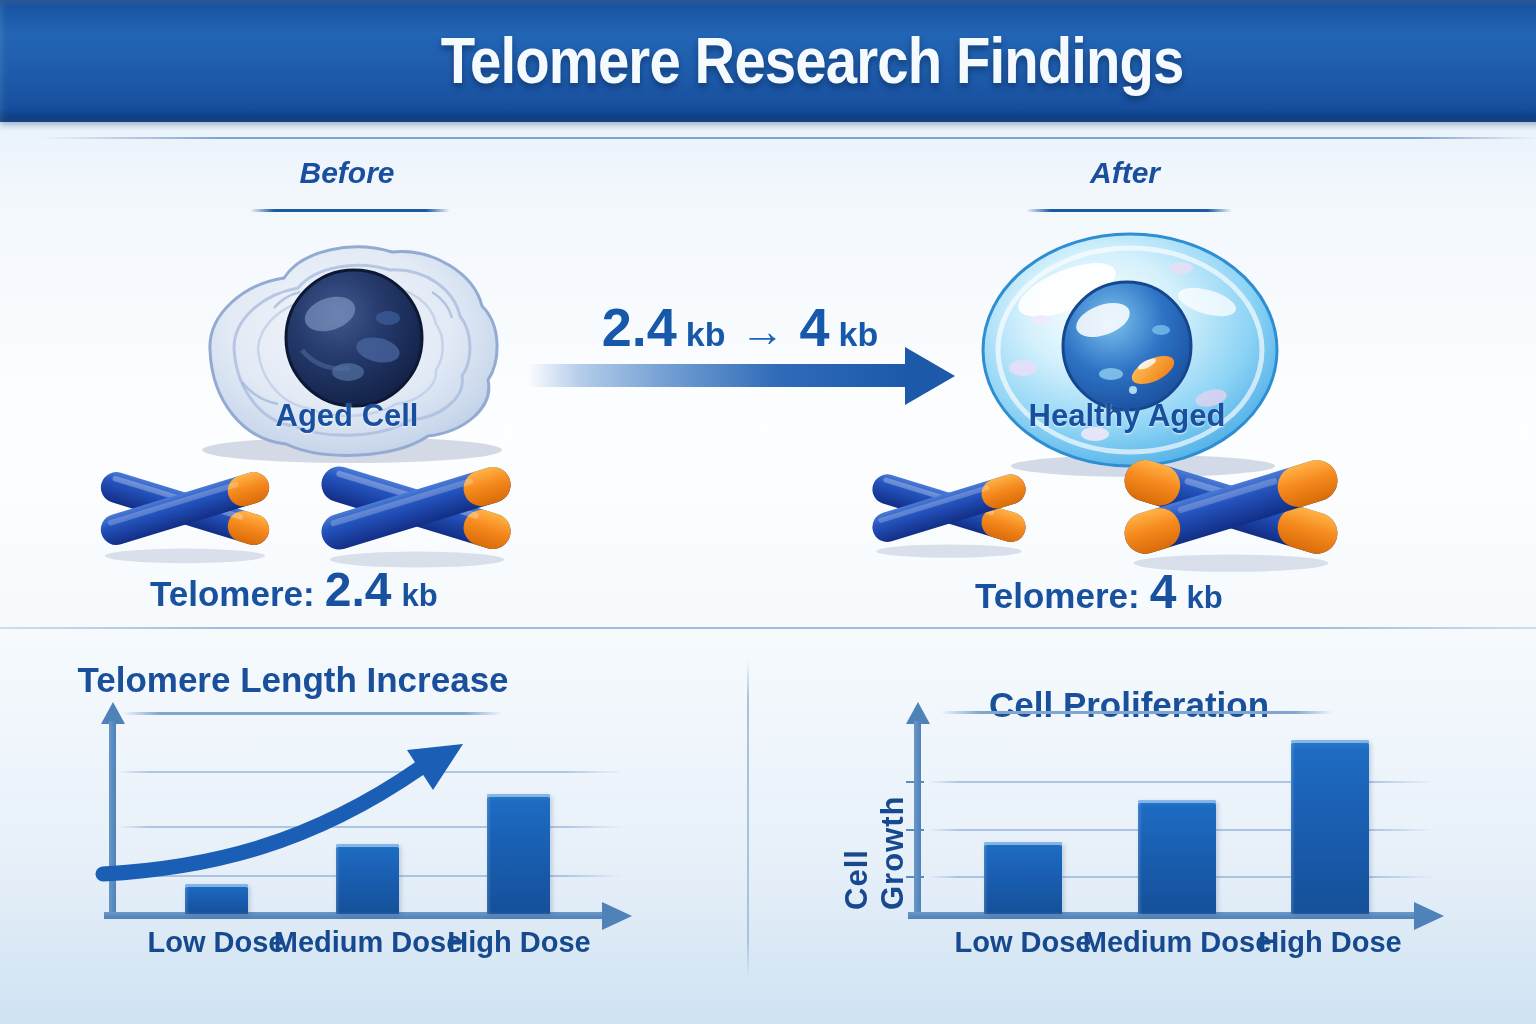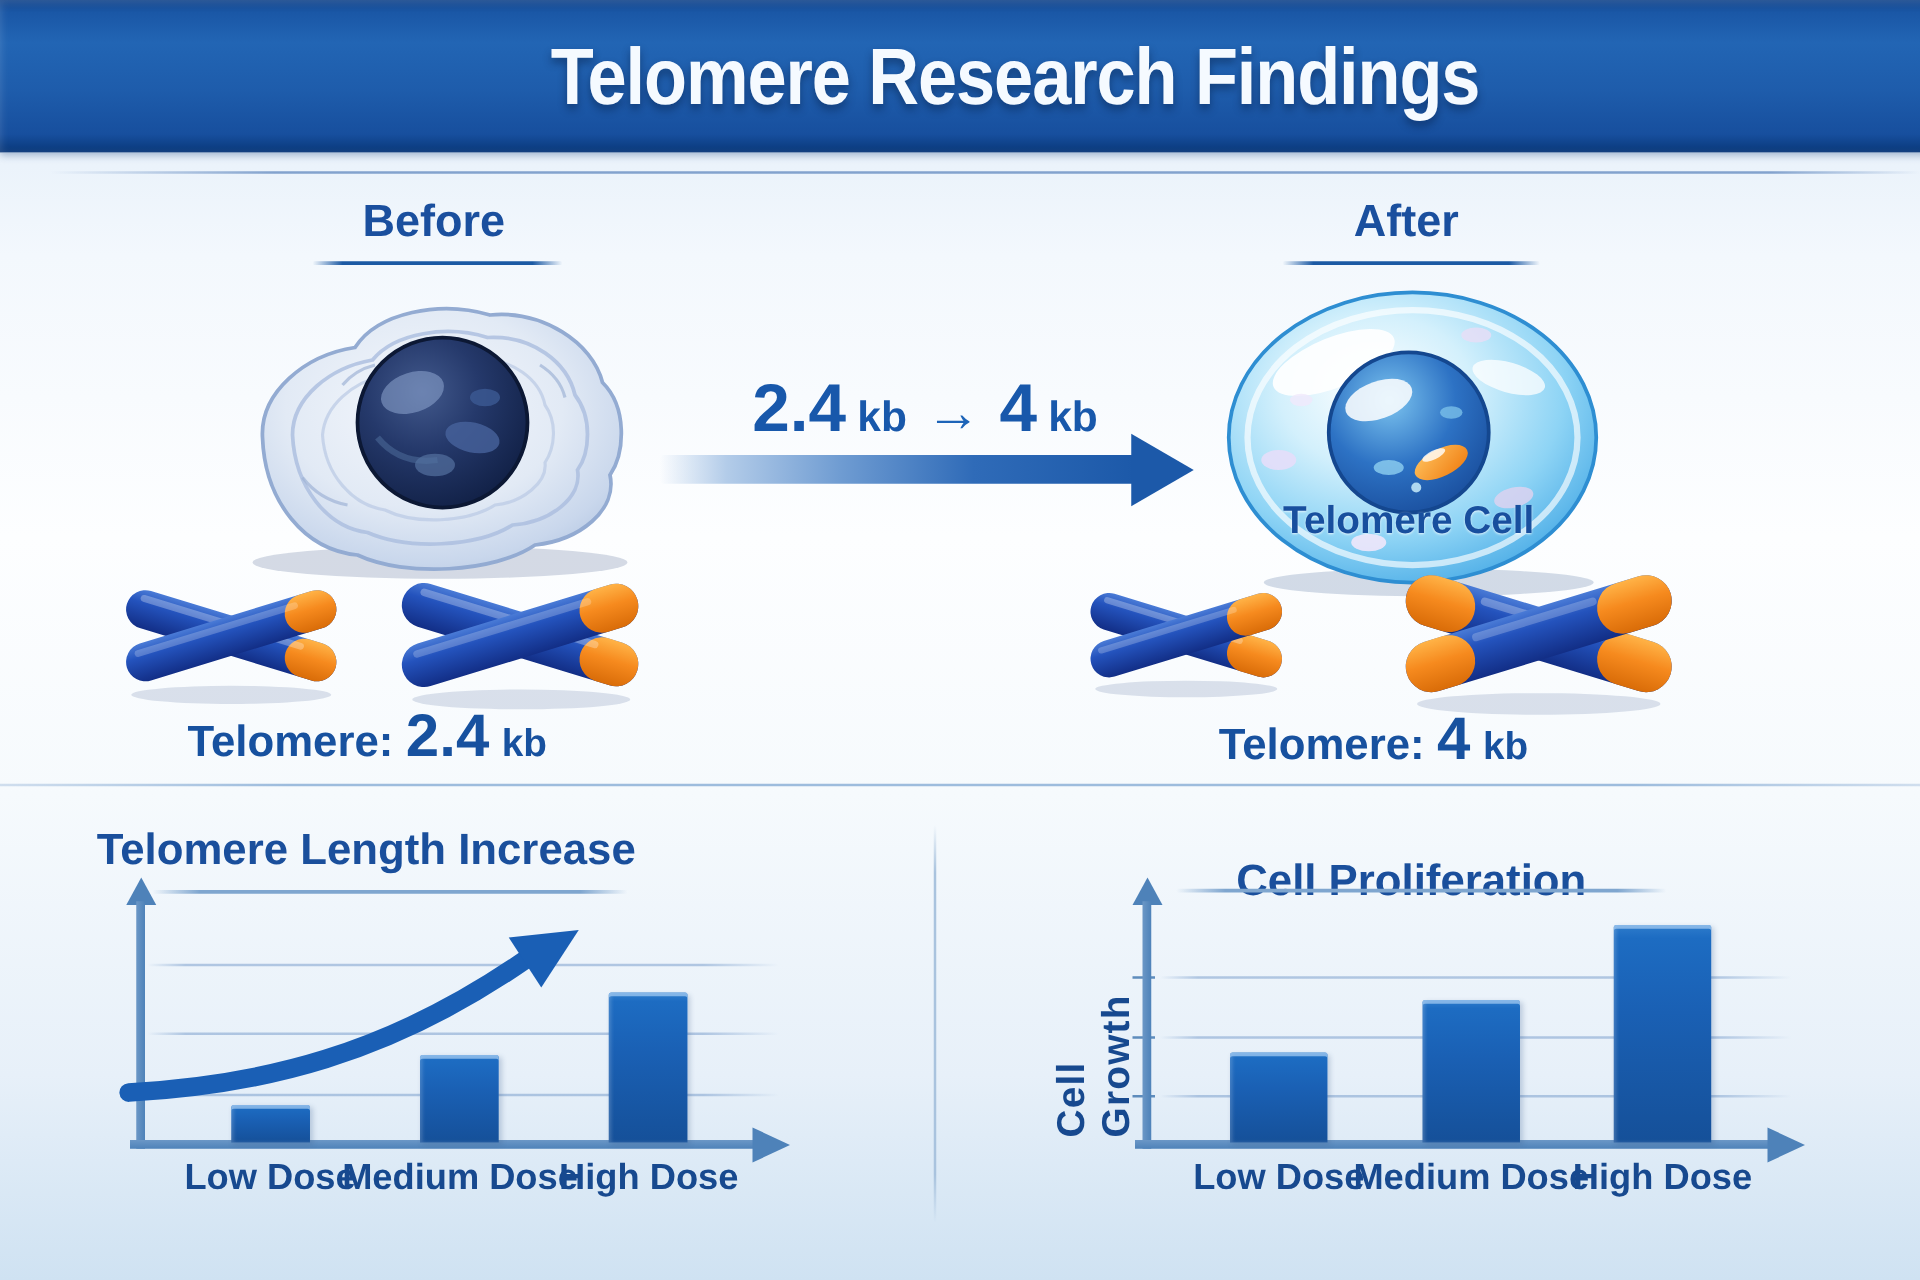--- a/index.html
+++ b/index.html
@@ -17,21 +17,21 @@
   }
   .banner h1{
     margin:0;color:#f5faff;font-size:64px;font-weight:700;letter-spacing:-1px;
     transform:scaleX(.88);text-shadow:0 4px 7px rgba(5,25,60,.45);
   }
   .hairline{
     position:absolute;top:137px;left:40px;width:1496px;height:2px;
     background:linear-gradient(90deg,rgba(110,150,200,0) 0%,rgba(95,135,190,.75) 12%,rgba(95,135,190,.75) 92%,rgba(110,150,200,0) 100%);
   }
   
-  .col-head{position:absolute;width:320px;text-align:center;color:#1a4f9e;font-weight:700;font-size:36px;}
+  .col-head{position:absolute;width:320px;text-align:center;color:#1a4f9e;font-weight:700;font-size:30px;font-style:italic;}
   .col-head.before{left:187px;top:156px;}
   .col-head.after{left:965px;top:156px;}
   .head-rule{position:absolute;height:3px;border-radius:2px;
     background:linear-gradient(90deg,rgba(28,90,164,0) 0%,#1c5aa4 12%,#1c5aa4 88%,rgba(28,90,164,0) 100%);}
   .rule-before{left:250px;top:209px;width:200px;}
   .rule-after{left:1026px;top:209px;width:206px;}
   .cell-label{position:absolute;color:#184f9e;font-weight:700;font-size:31px;text-align:center;width:320px;
     text-shadow:0 1px 2px rgba(255,255,255,.8);}
   .label-aged{left:187px;top:398px;}
   .label-healthy{left:967px;top:398px;}
@@ -114,20 +114,21 @@
     <path d="M52,126 C52,96 82,72 116,66 C134,44 176,38 208,48 C244,46 272,68 278,94 C292,112 290,140 280,154 C284,176 258,196 228,198 C200,216 144,218 112,204 C80,200 54,168 52,126 Z" fill="none" stroke="#aabdde" stroke-width="3" opacity=".8"></path>
     <path d="M76,126 C78,102 100,84 126,78 C142,62 176,58 200,66 C228,64 250,82 254,102 C264,116 262,136 254,148 C256,164 236,180 214,182 C192,196 150,198 126,186 C100,182 78,158 76,126 Z" fill="none" stroke="#b9c9e4" stroke-width="2.5" opacity=".7"></path>
     <path d="M60,160 q14,18 36,22 M250,70 q16,10 20,26 M92,86 q10,-12 26,-16" fill="none" stroke="#9fb4d6" stroke-width="2.5" opacity=".7"></path>
     <circle cx="172" cy="116" r="68" fill="url(#agedNuc)" stroke="#0c1834" stroke-width="3"></circle>
     <ellipse cx="148" cy="92" rx="26" ry="16" fill="#8ea6cf" opacity=".55" transform="rotate(-18 148 92)"></ellipse>
     <ellipse cx="196" cy="128" rx="22" ry="12" fill="#47639c" opacity=".8" transform="rotate(12 196 128)"></ellipse>
     <ellipse cx="166" cy="150" rx="16" ry="9" fill="#54719f" opacity=".7"></ellipse>
     <ellipse cx="206" cy="96" rx="12" ry="7" fill="#3c5a94" opacity=".8"></ellipse>
     <path d="M120,128 q18,22 48,18" fill="none" stroke="#51719f" stroke-width="5" opacity=".5"></path>
   </svg>
+  <div class="cell-label label-aged">Aged Cell</div>
 
   <svg class="illus" style="left:975px;top:228px;" width="310" height="250" viewBox="0 0 310 250">
     <defs>
       <radialGradient id="hBody" cx="40%" cy="34%" r="75%">
         <stop offset="0%" stop-color="#ffffff"></stop>
           <stop offset="35%" stop-color="#d3f0fc"></stop>
         <stop offset="68%" stop-color="#8ed4f5"></stop>
           <stop offset="100%" stop-color="#41a6e4"></stop>
       </radialGradient>
       <radialGradient id="hNuc" cx="38%" cy="30%" r="75%">
@@ -151,21 +152,21 @@
     <ellipse cx="206" cy="40" rx="12" ry="6" fill="#e8ddf6" opacity=".8"></ellipse>
     <ellipse cx="66" cy="92" rx="9" ry="5" fill="#f0e9fb" opacity=".8"></ellipse>
     <circle cx="152" cy="118" r="64" fill="url(#hNuc)" stroke="#14478f" stroke-width="3"></circle>
     <ellipse cx="128" cy="92" rx="28" ry="15" fill="rgba(255,255,255,.85)" transform="rotate(-20 128 92)"></ellipse>
     <ellipse cx="178" cy="142" rx="23" ry="11" fill="url(#hOrg)" transform="rotate(-26 178 142)"></ellipse>
     <ellipse cx="172" cy="136" rx="10" ry="3.5" fill="rgba(255,255,255,.8)" transform="rotate(-26 172 136)"></ellipse>
     <ellipse cx="136" cy="146" rx="12" ry="6" fill="#8fd0f0" opacity=".8"></ellipse>
     <ellipse cx="186" cy="102" rx="9" ry="5" fill="#79bfe9" opacity=".8"></ellipse>
     <circle cx="158" cy="162" r="4" fill="#bfe4f6" opacity=".9"></circle>
   </svg>
-  <div class="cell-label label-healthy">Telomere Cell</div>
+  <div class="cell-label label-healthy">Healthy Aged</div>
 
   <div class="transition">
     <span class="val">2.4</span>
     <span class="unit">kb</span>
     <span class="arr">→</span>
     <span class="val">4</span>
     <span class="unit">kb</span>
   </div>
   <div class="big-arrow-shaft"></div>
   <div class="big-arrow-head"></div>

